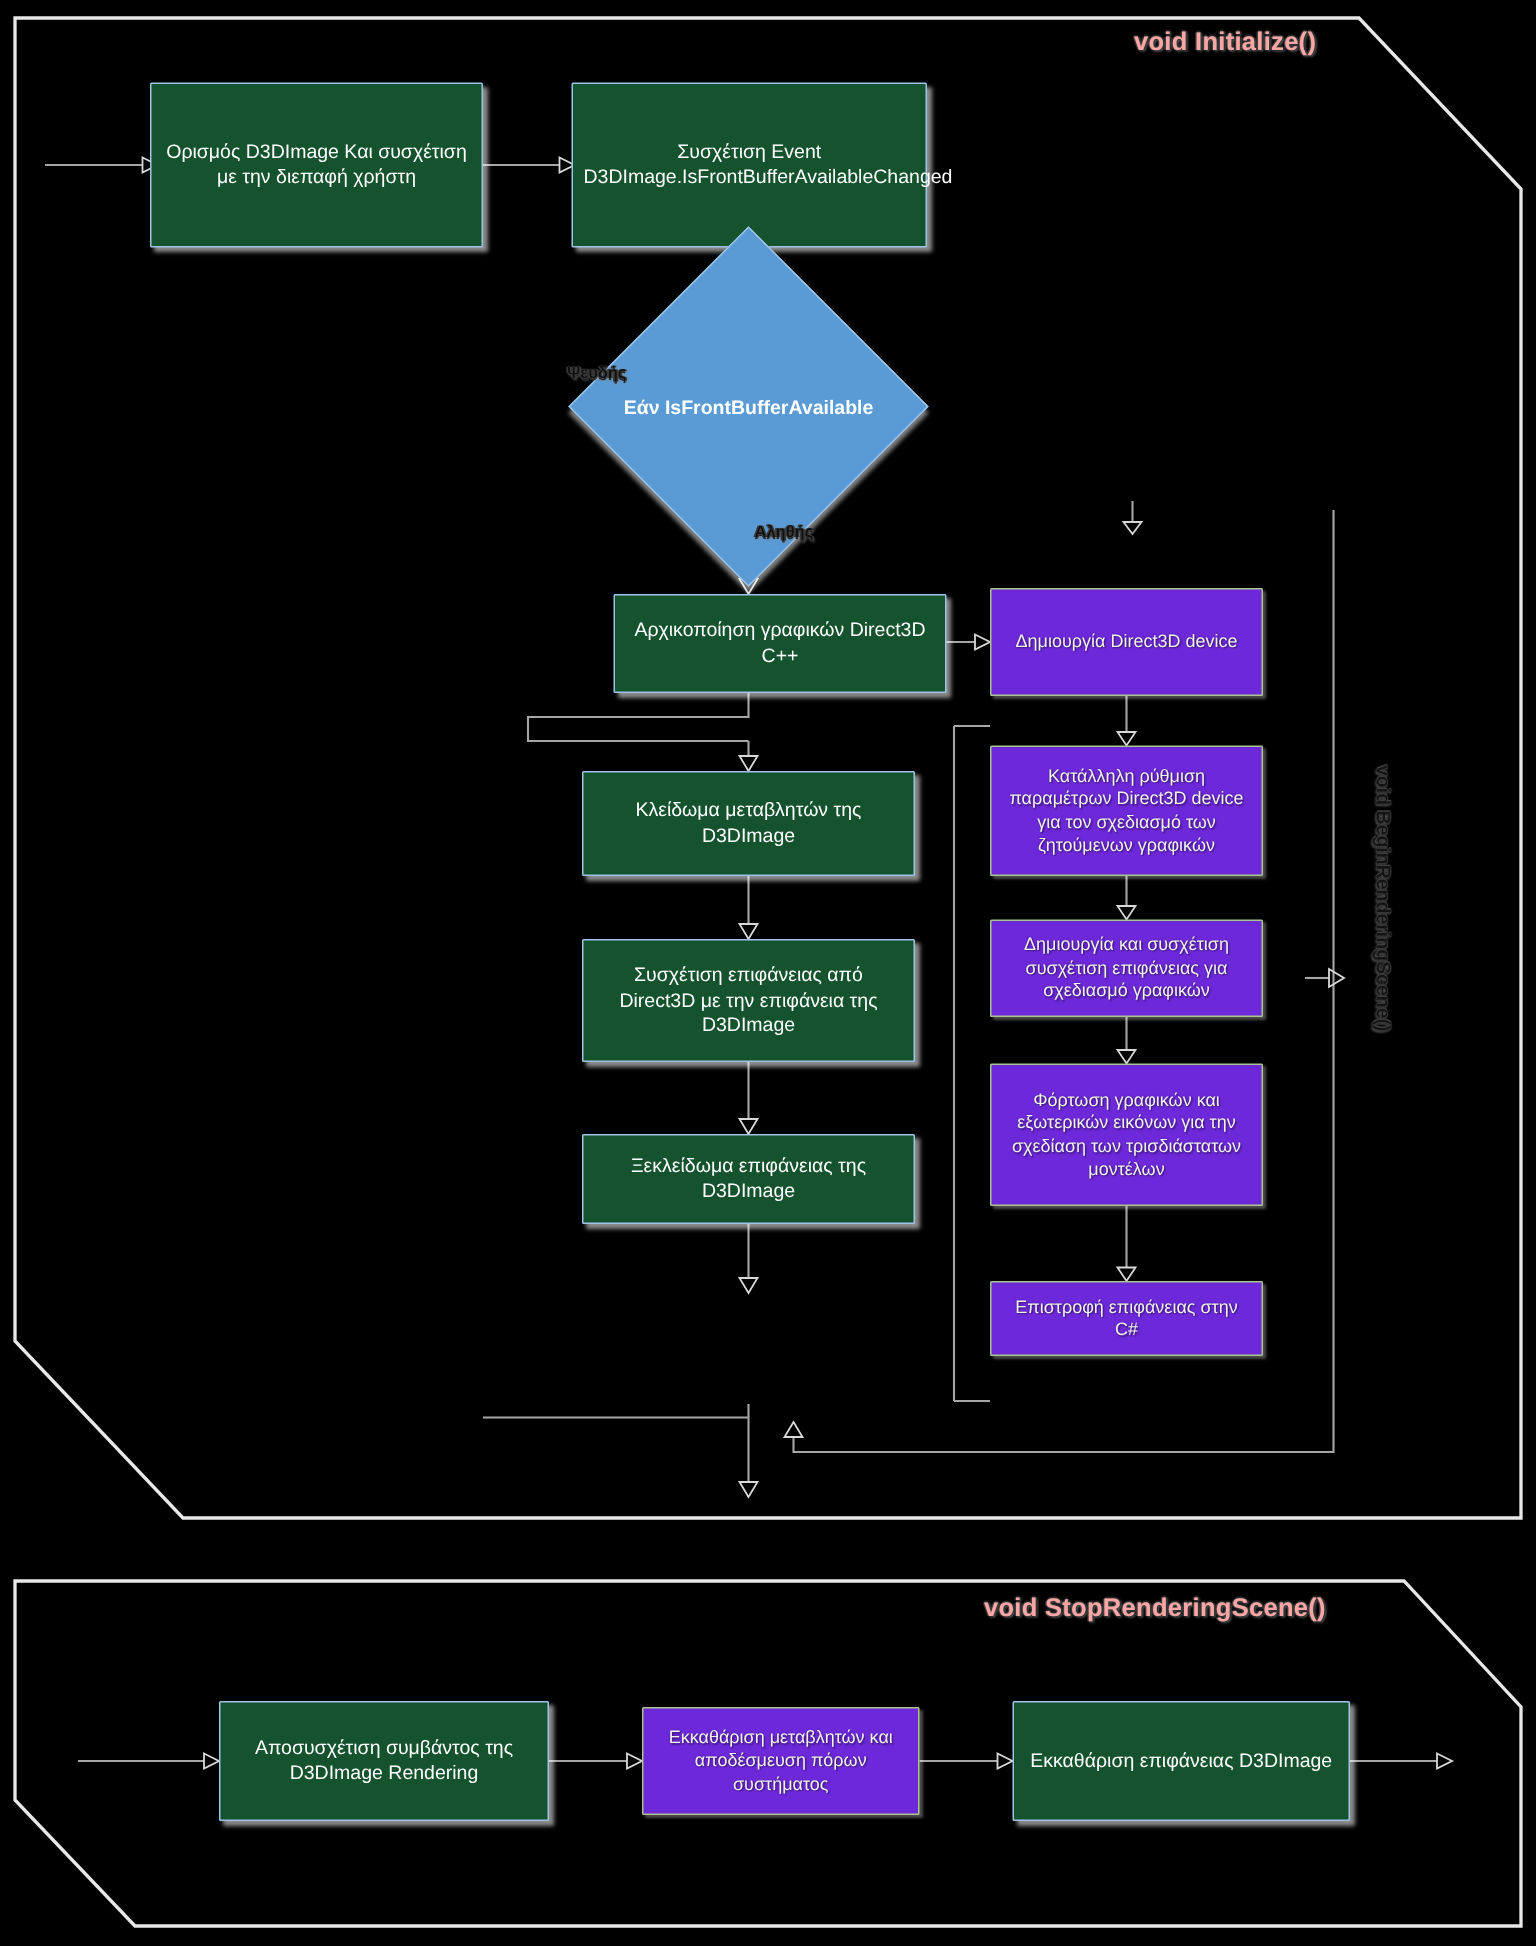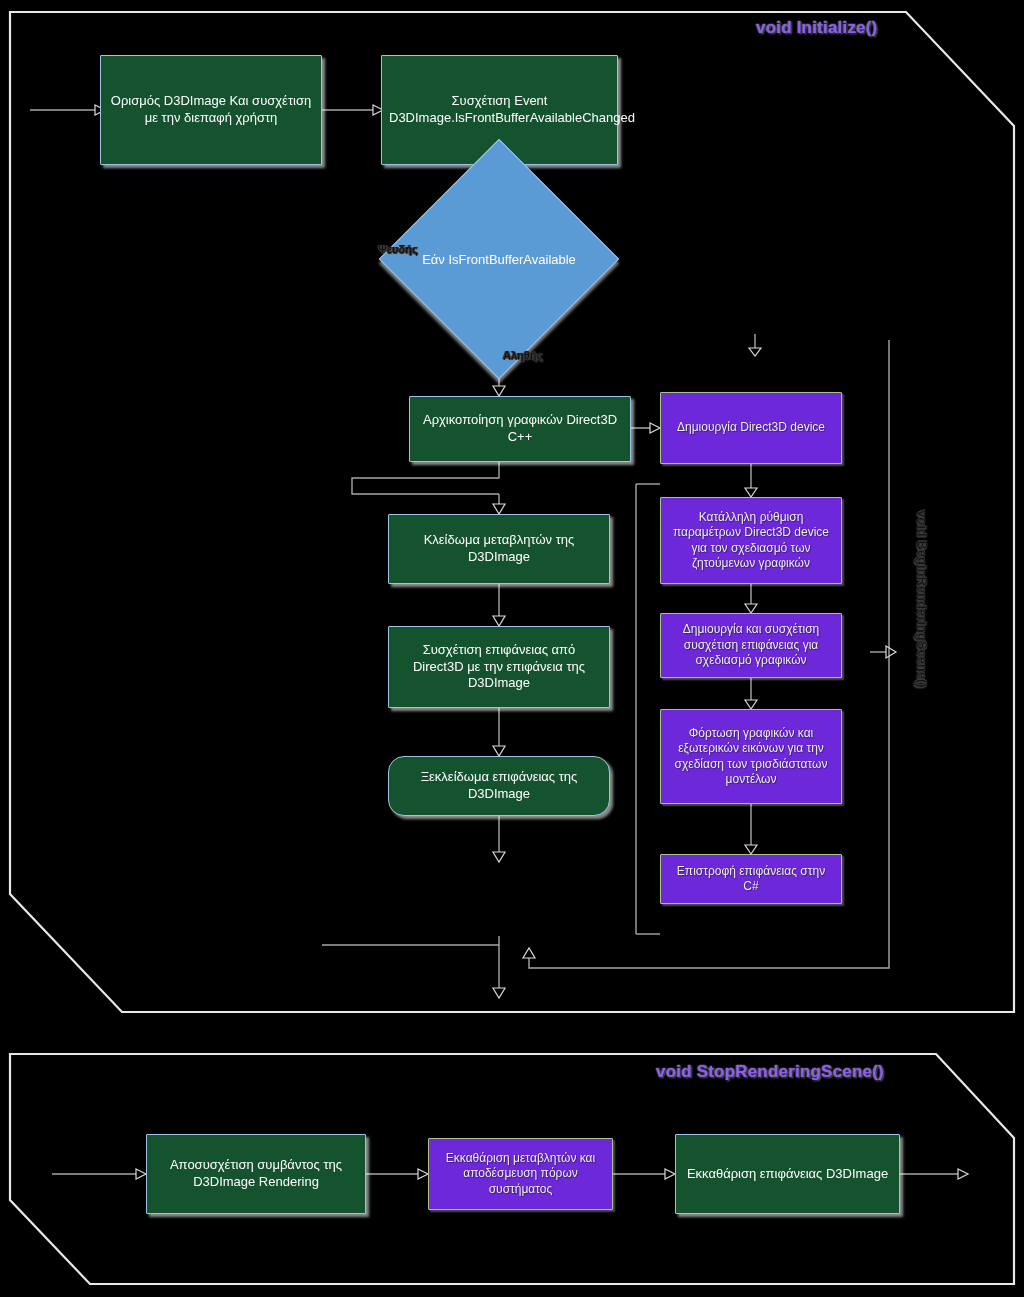--- a/index.html
+++ b/index.html
@@ -14,21 +14,21 @@
   .panel{
     position:absolute;
     border:0;
     background:transparent;
   }
   .panel svg{position:absolute;left:0;top:0;overflow:visible;}
   .panel-title{
     position:absolute;
     font-size:17px;
     font-weight:bold;
-    color:#8b5cf6;
+    color:#fca5a5;
     text-shadow:
       0 0 1px #6d6d6d,
       1px 0 0 #2a2a2a,
       -1px 0 0 #353535,
       0 1px 0 #1d1d1d,
       0 -1px 0 #1d1d1d,
       1px 1px 2px #8a8a8a;
     letter-spacing:.2px;
     white-space:nowrap;
   }
@@ -197,41 +197,41 @@
   </svg>
 
   <div class="node blue" style="left:100px;top:55px;width:222px;height:110px;">
     <span class="txt">Ορισμός D3DImage Και συσχέτιση με την διεπαφή χρήστη</span>
   </div>
 
   <div class="node blue" style="left:381px;top:55px;width:237px;height:110px;">
     <span class="txt">Συσχέτιση Event D3DImage.IsFrontBufferAvailableChanged</span>
   </div>
 
-  <div class="diamond" style="left:414px;top:174px;width:170px;height:170px;">
+  <div class="diamond" style="left:414px;top:186px;width:170px;height:170px;font-weight:bold;">
     <div class="dshape"></div>
     <span class="dtxt">Εάν IsFrontBufferAvailable</span>
   </div>
 
   <div class="clabel" style="left:338px;top:243px;margin-left:40px;">Ψευδής</div>
   <div class="clabel" style="left:503px;top:349px;">Αληθής</div>
 
   <div class="node blue" style="left:388px;top:396px;width:222px;height:66px;margin-left:21px;">
     <span class="txt">Αρχικοποίηση γραφικών Direct3D C++</span>
   </div>
 
   <div class="node blue" style="left:388px;top:514px;width:222px;height:70px;">
     <span class="txt">Κλείδωμα μεταβλητών της D3DImage</span>
   </div>
 
   <div class="node blue" style="left:388px;top:626px;width:222px;height:82px;">
     <span class="txt">Συσχέτιση επιφάνειας από Direct3D με την επιφάνεια της D3DImage</span>
   </div>
 
-  <div class="node blue" style="left:388px;top:756px;width:222px;height:60px;border-radius:16px;">
+  <div class="node blue" style="left:388px;top:756px;width:222px;height:60px;">
     <span class="txt">Ξεκλείδωμα επιφάνειας της D3DImage</span>
   </div>
 
 
   <div class="node green" style="left:660px;top:392px;width:182px;height:72px;">
     <span class="txt">Δημιουργία Direct3D device</span>
   </div>
 
   <div class="node green" style="left:660px;top:497px;width:182px;height:87px;">
     <span class="txt">Κατάλληλη ρύθμιση παραμέτρων Direct3D device για τον σχεδιασμό των ζητούμενων γραφικών</span>

